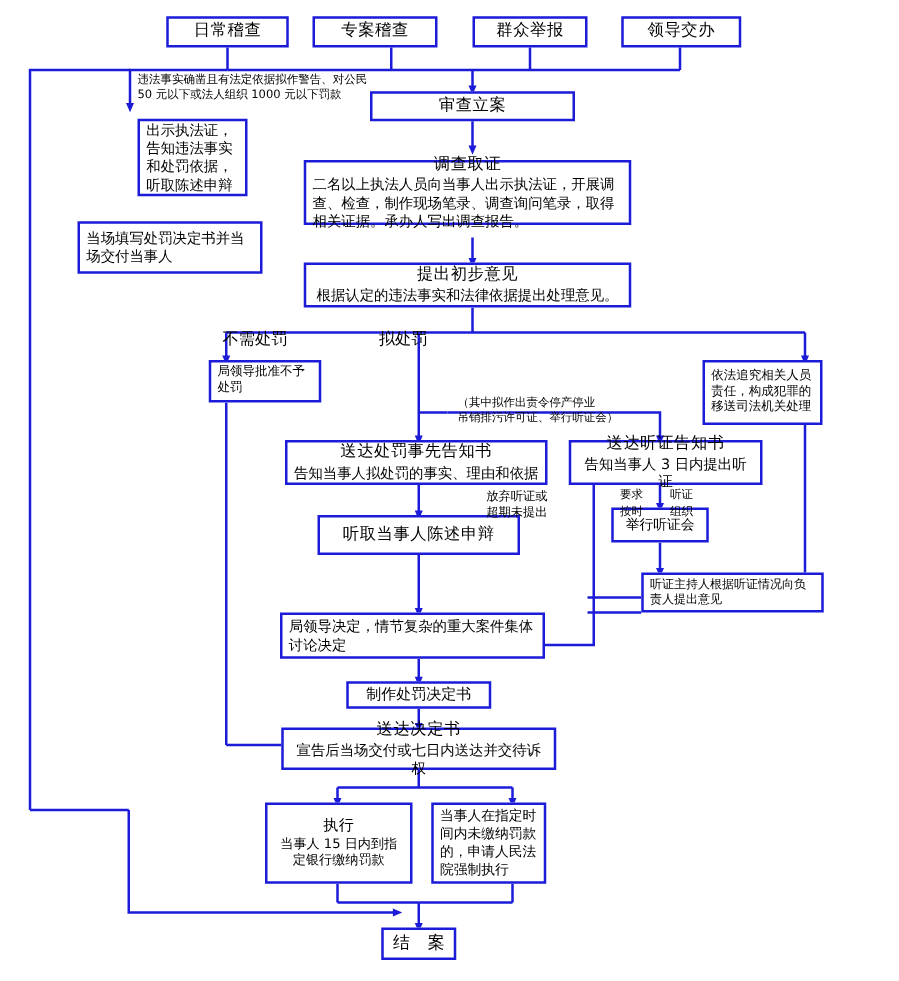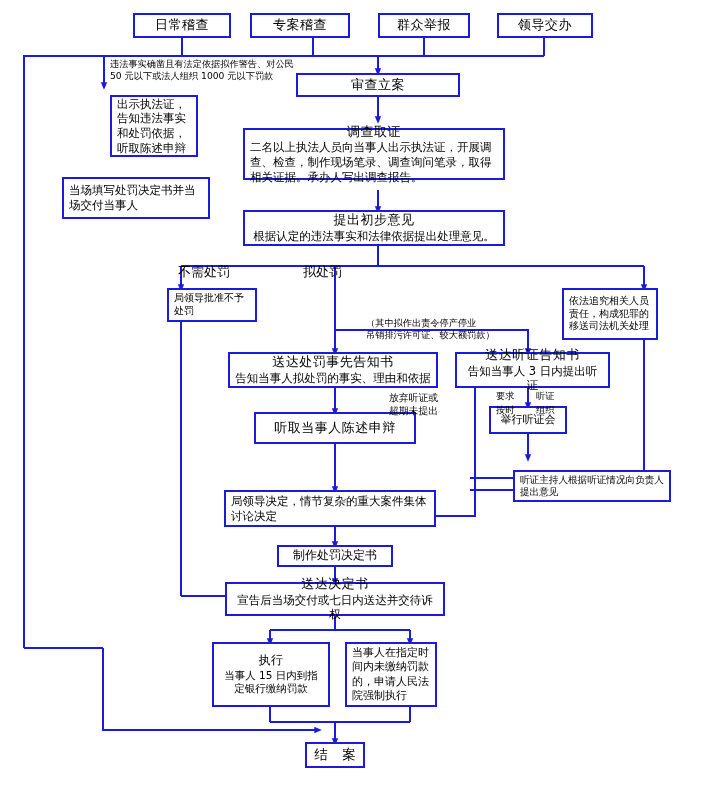--- a/index.html
+++ b/index.html
@@ -188,21 +188,21 @@
 
   <div class="node left-text pad" style="left:167px;top:288px;width:90px;height:34px;">
     <span class="sub" style="font-size:10px;">局领导批准不予处罚</span>
   </div>
 
   <div class="node left-text pad" style="left:562px;top:288px;width:96px;height:52px;">
     <span class="sub" style="font-size:10px;">依法追究相关人员责任，构成犯罪的移送司法机关处理</span>
   </div>
 
   <div class="label l9" style="left:366px;top:317px;width:170px;">（其中拟作出责令停产停业
-吊销排污许可证、较大额罚款）</div>
+吊销排污许可证、举行听证会）</div>
 
   <div class="node pad" style="left:228px;top:352px;width:210px;height:36px;">
     <span class="ttl">送达处罚事先告知书</span>
     <span class="sub">告知当事人拟处罚的事实、理由和依据</span>
   </div>
 
   <div class="node pad" style="left:455px;top:352px;width:155px;height:36px;">
     <span class="ttl">送达听证告知书</span>
     <span class="sub">告知当事人 3 日内提出听证</span>
   </div>
@@ -215,21 +215,21 @@
   <div class="label l9" style="left:536px;top:404px;">组织</div>
 
   <div class="node" style="left:254px;top:412px;width:162px;height:32px;">
     <span class="ttl">听取当事人陈述申辩</span>
   </div>
 
   <div class="node" style="left:489px;top:406px;width:78px;height:28px;">
     <span class="sub" style="font-size:11px;">举行听证会</span>
   </div>
 
-  <div class="node left-text pad" style="left:513px;top:470px;width:158px;height:32px;">
+  <div class="node left-text pad" style="left:513px;top:458px;width:146px;height:32px;">
     <span class="sub" style="font-size:9.6px;">听证主持人根据听证情况向负责人提出意见</span>
   </div>
 
   <div class="node left-text pad" style="left:224px;top:490px;width:212px;height:37px;">
     <span class="sub" style="font-size:11.5px;">局领导决定，情节复杂的重大案件集体讨论决定</span>
   </div>
 
   <div class="node" style="left:277px;top:545px;width:116px;height:22px;">
     <span class="sub" style="font-size:12px;">制作处罚决定书</span>
   </div>

